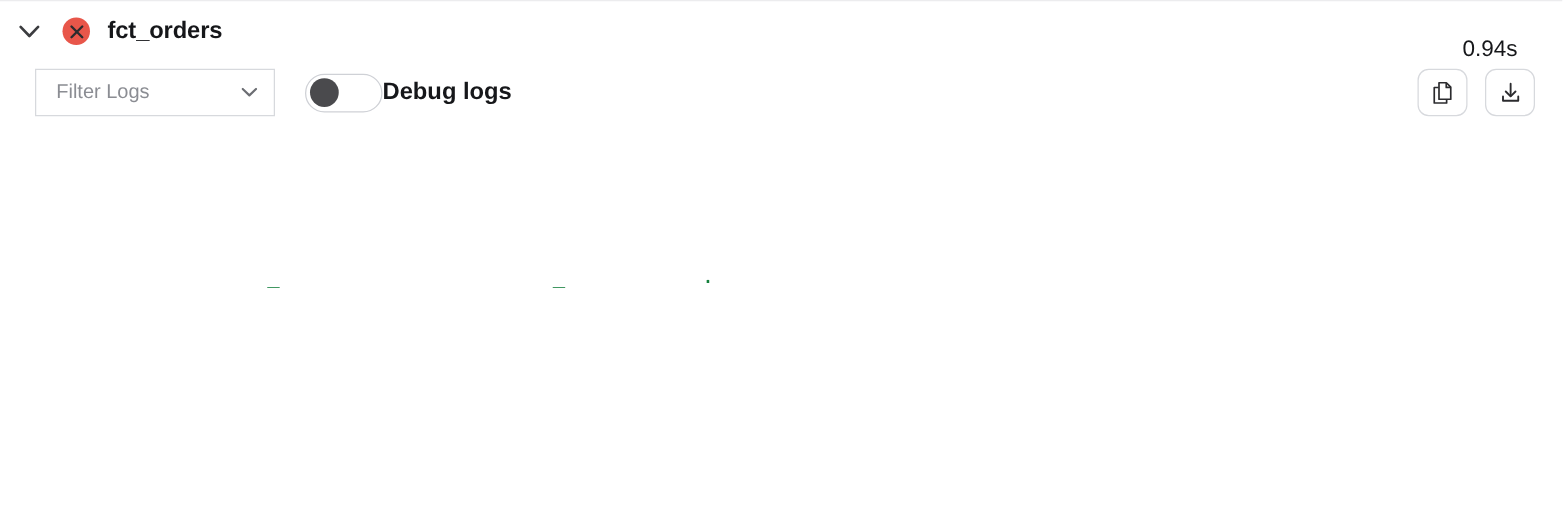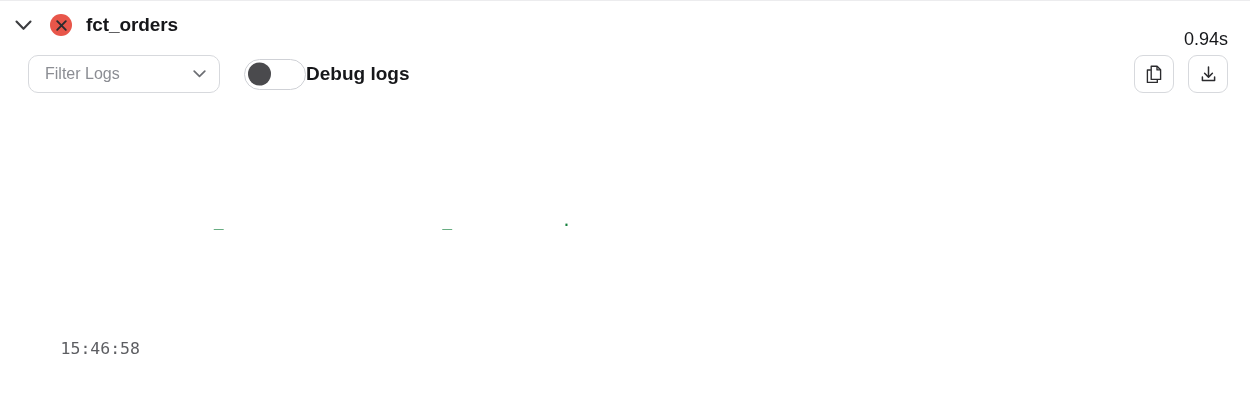--- a/index.html
+++ b/index.html
@@ -21,21 +21,21 @@
     border-top: 1px solid #ececee;
     position: relative;
     overflow: hidden;
   }
 
   
   .header {
     height: 48px;
     display: flex;
     align-items: center;
-    padding: 0 22px 0 8px;
+    padding: 0 36px 0 8px;
     justify-content: center;
   }
 
   .chevron-btn {
     width: 30px;
     height: 30px;
     display: flex;
     align-items: center;
     justify-content: center;
     cursor: pointer;
@@ -80,21 +80,21 @@
     height: 50px;
     display: flex;
     align-items: center;
     padding: 0 22px 0 28px;
   }
 
   .filter-select {
     height: 38px;
     min-width: 192px;
     border: 1px solid #d7d9dd;
-    border-radius: 10px;
+    border-radius: 0;
     background: #ffffff;
     display: flex;
     align-items: center;
     padding: 0 13px 0 16px;
     cursor: pointer;
     flex: 0 0 auto;
   }
   .filter-select .label {
     font-size: 16px;
     color: #8b8d93;
@@ -263,21 +263,20 @@
   <div class="log-body">
     <div class="log-scroll">
 
       
       <div class="log-line">
         <span class="log-ts"></span>
         <span class="log-msg red">    _                      _           .</span>
       </div>
 
       <div class="log-line">
-        <span class="log-ts">15:46:58</span>
       </div>
 
       
 
       
 
       
 
       
 

